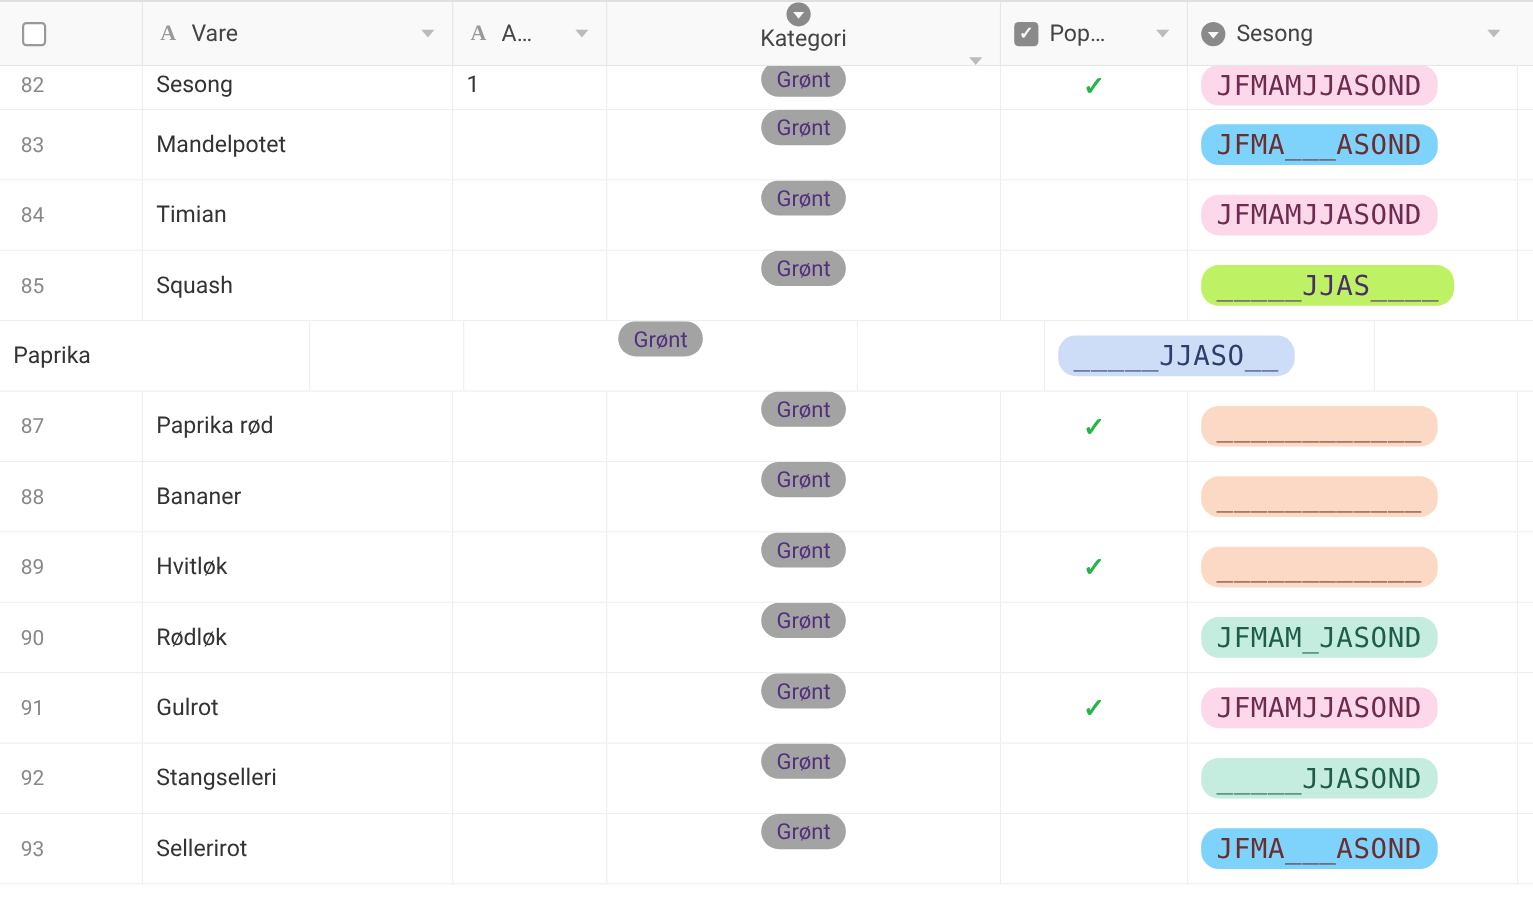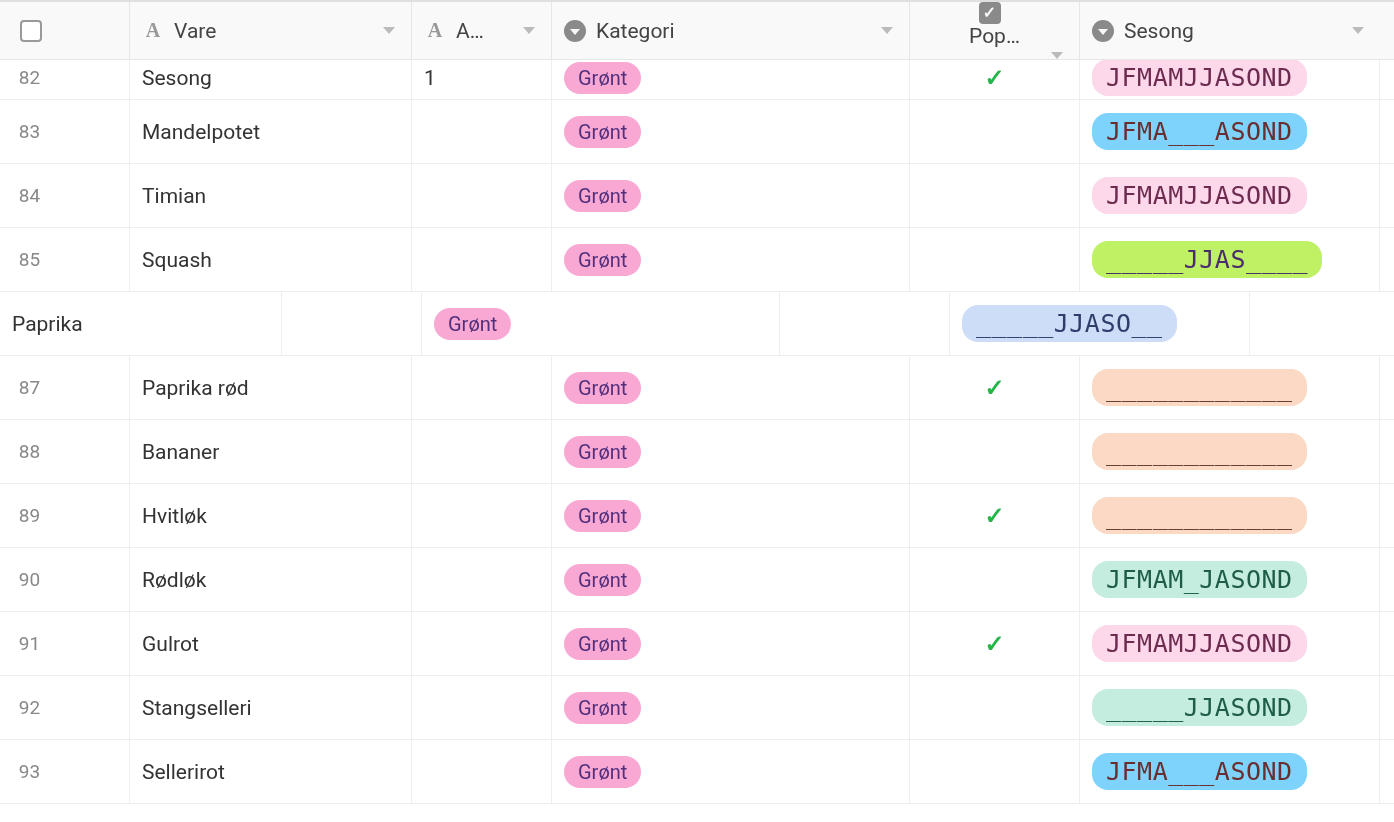--- a/index.html
+++ b/index.html
@@ -31,22 +31,22 @@
       border-right: 1px solid #e6e6e6;
       font-size: 21px;
       color: #444;
       position: relative;
       overflow: hidden;
       white-space: nowrap;
     }
     .col-checkbox { width: 130px; justify-content: flex-start; padding-left: 20px; }
     .col-vare { width: 282px; }
     .col-a { width: 140px; }
-    .col-kategori { width: 358px; }
-    .col-pop { width: 170px; flex-direction: column; }
+    .col-kategori { width: 358px; flex-direction: column; }
+    .col-pop { width: 170px; }
     .col-sesong { width: 300px; border-right: none; justify-content: space-between; }
 
     .header-icon {
       width: 22px;
       height: 22px;
       margin-right: 10px;
       flex-shrink: 0;
       display: inline-flex;
       align-items: center;
       justify-content: center;
@@ -143,21 +143,21 @@
     }
     .pop-cell { justify-content: center; }
 
     .pill {
       display: inline-block;
       padding: 4px 14px;
       border-radius: 16px;
       font-size: 20px;
       color: #4a2d6b;
     }
-    .pill-gront { background: #f9a8d4; color: #52307c; }
+    .pill-gront { background: #a3a3a3; color: #52307c; }
     .pill-pink  { background: #fcd8ea; color: #6d2b4f; }
     .pill-salmon{ background: #7dd3fc; color: #6b2d2d; }
     .pill-lav   { background: #bef264; color: #4a2d6b; }
     .pill-blue  { background: #cdddf7; color: #2d3e6b; }
     .pill-peach { background: #fbd9c4; color: #6b3b2d; }
     .pill-teal  { background: #c4ede0; color: #1f5d4a; }
 
     .season-text {
       font-family: "SF Mono", Menlo, Consolas, monospace;
       letter-spacing: 0.5px;

